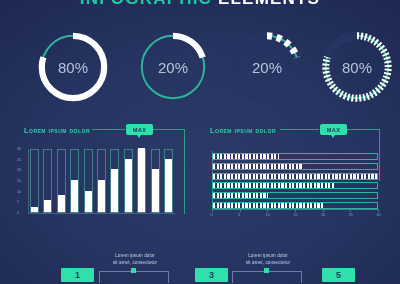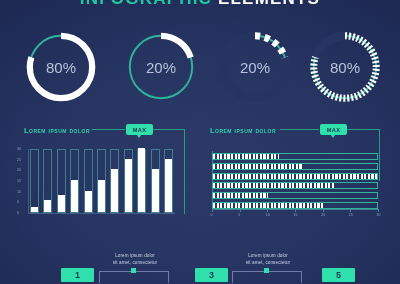--- a/index.html
+++ b/index.html
@@ -15,21 +15,21 @@
   
   .title-wrap{
     position:absolute; top:-11px; left:0; width:400px;
     text-align:center; white-space:nowrap;
     font-size:17px; font-weight:bold; letter-spacing:1.2px;
   }
   .title-a{ color:#1fc9a0; font-weight:bold; }
   .title-b{ color:#ffffff; font-weight:bold; }
 
   
-  .donuts{ position:absolute; top:28px; left:0; width:335px; height:82px; }
+  .donuts{ position:absolute; top:28px; left:12px; width:335px; height:82px; }
   .donut{ position:absolute; top:0; width:78px; height:78px; }
   .donut .ring{ position:absolute; inset:0; }
   .donut .pct{
     position:absolute; inset:0;
     display:flex; align-items:center; justify-content:center;
     font-size:15px; color:#b9c2da; letter-spacing:0px;
     font-family:"Liberation Sans", sans-serif;
   }
   #donut0{ left:22px; }
   #donut1{ left:122px; }

